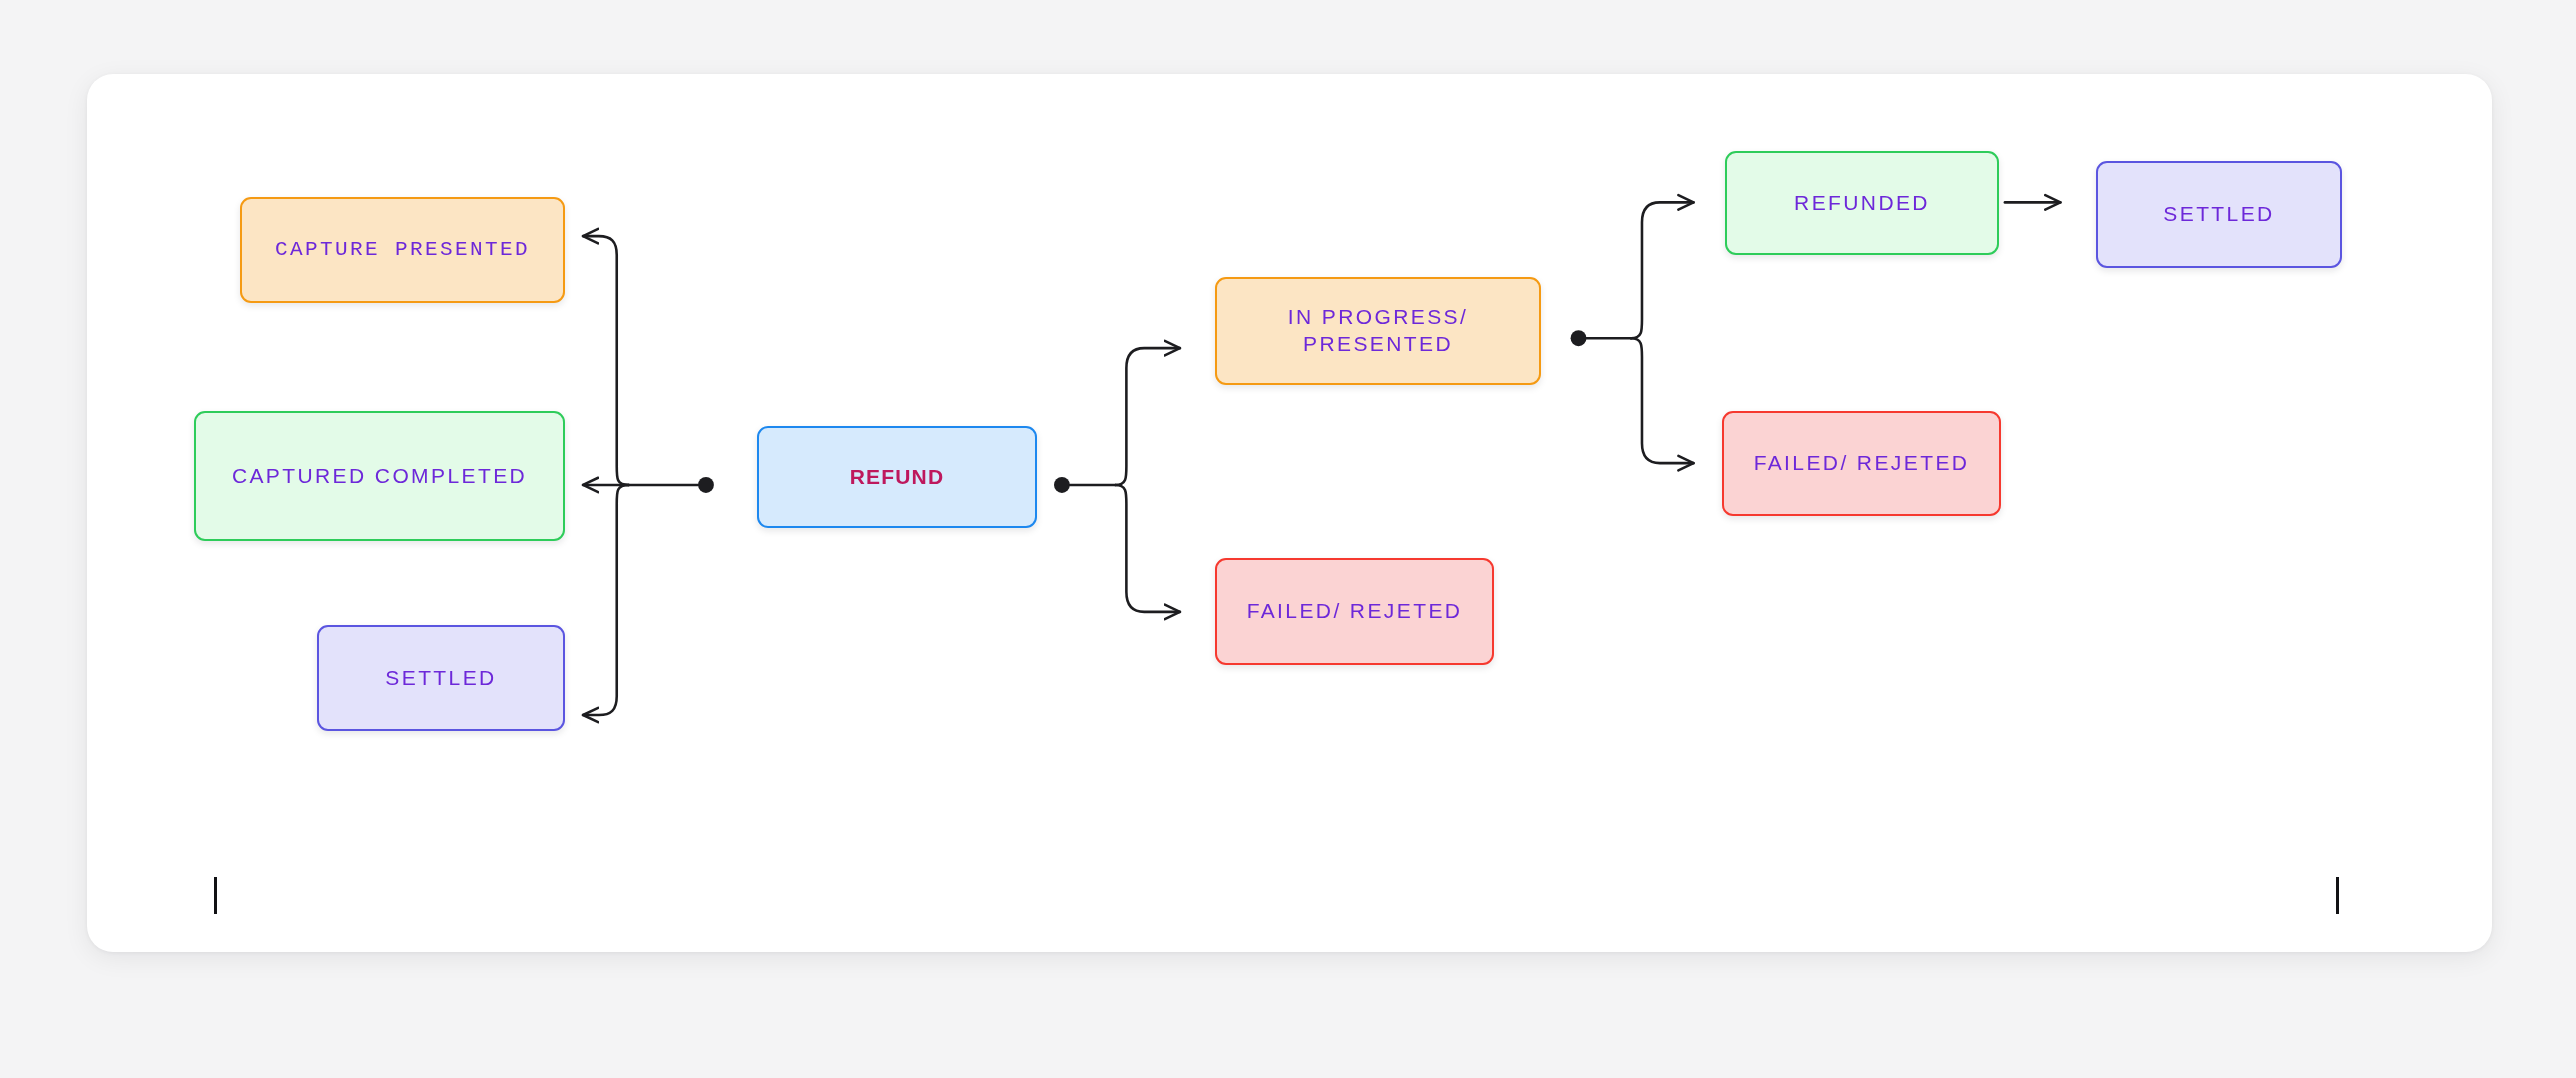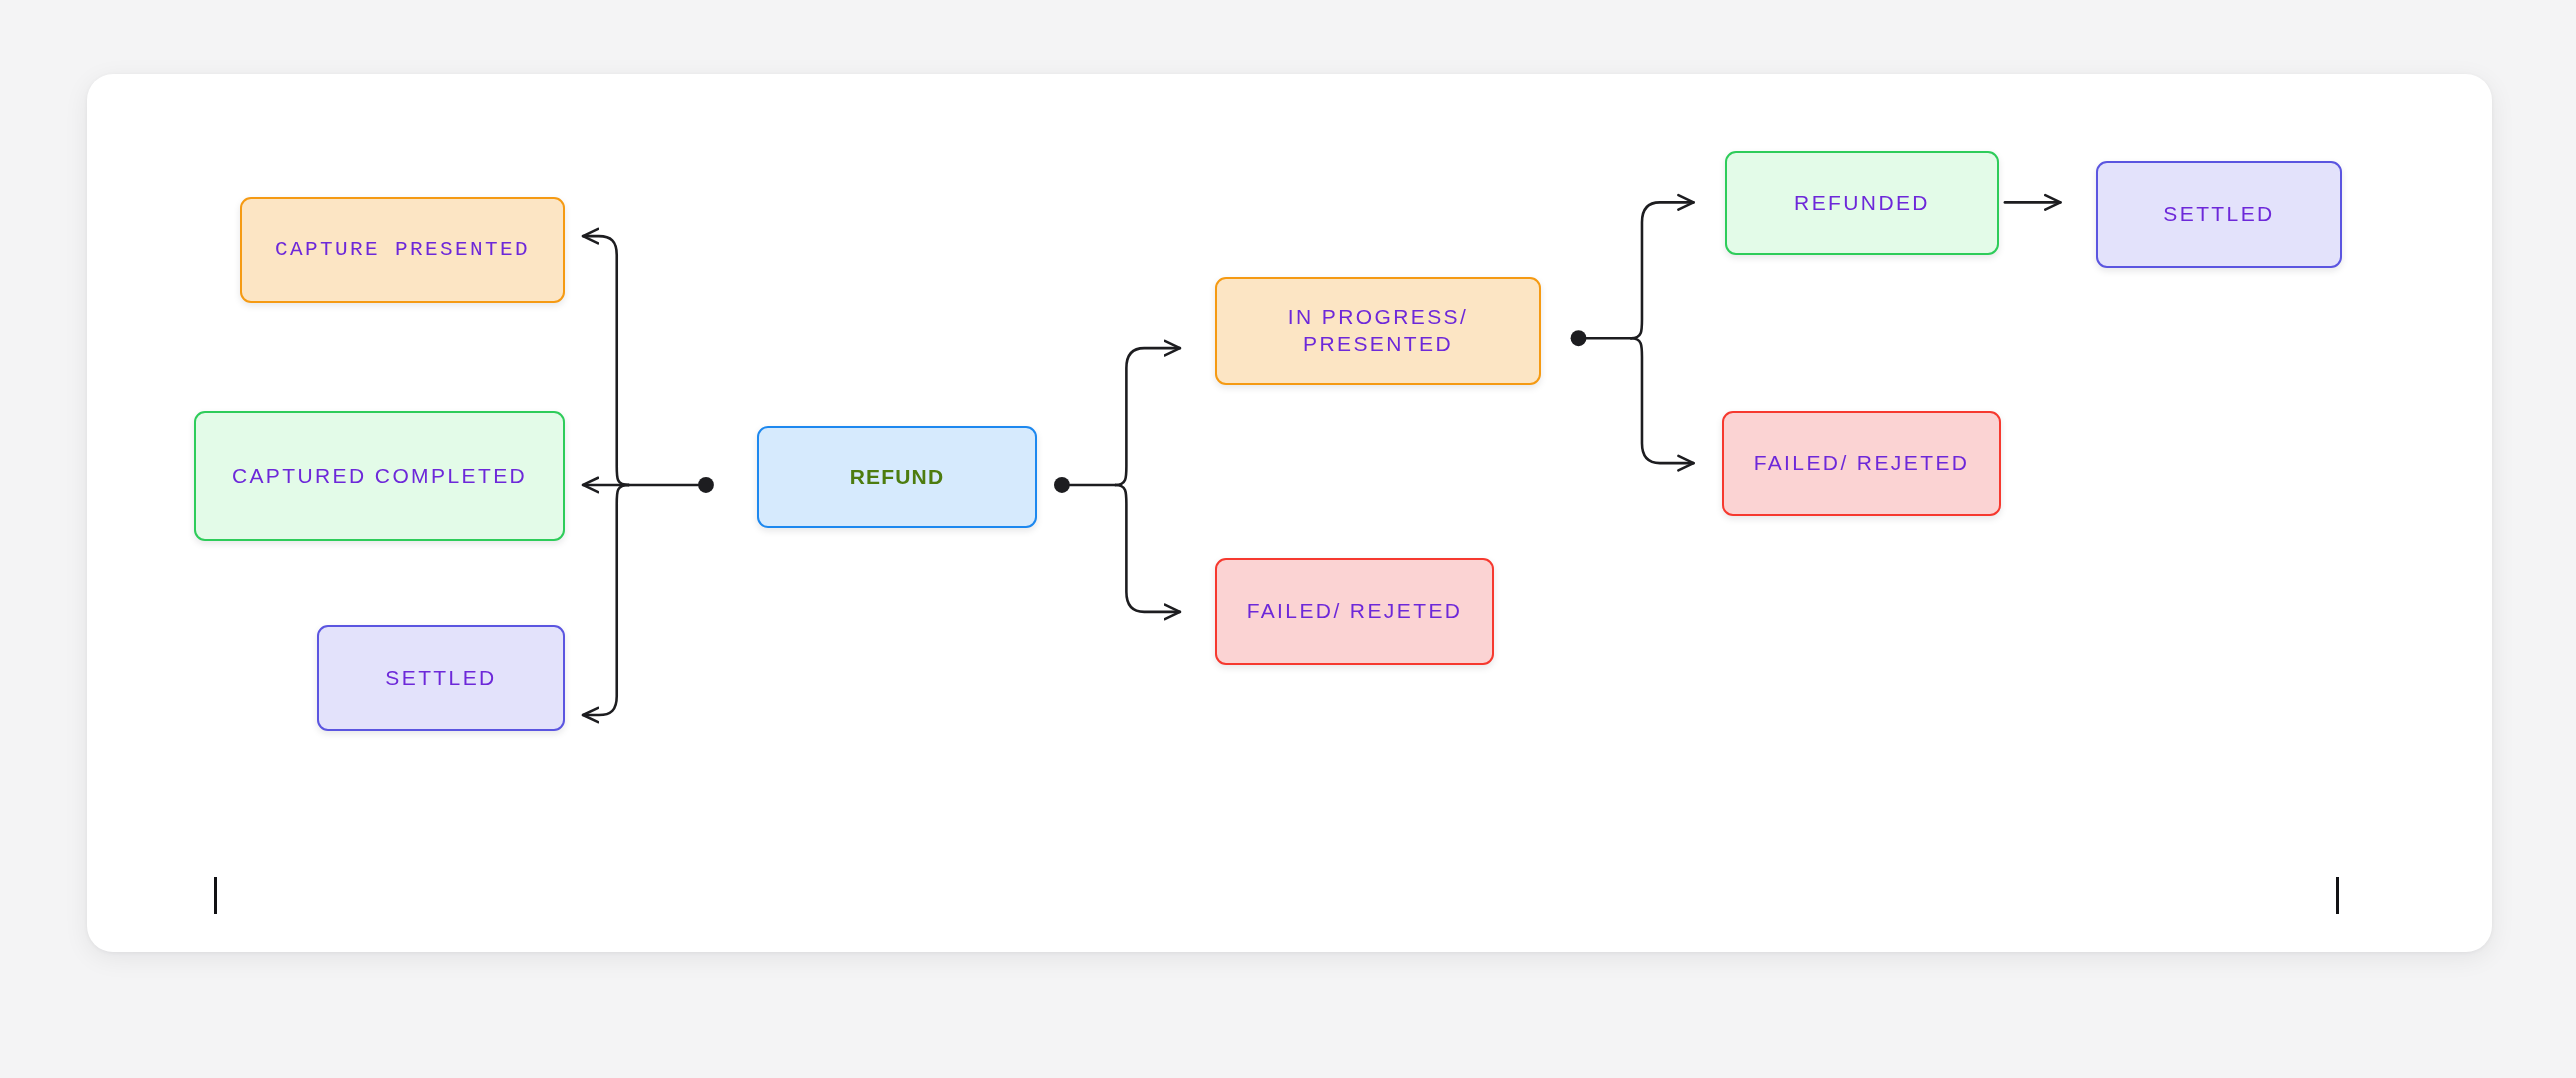--- a/index.html
+++ b/index.html
@@ -57,21 +57,21 @@
     font-size: 21px;
     letter-spacing: 2.4px;
     color: #6d28d9;
     line-height: 1.28;
     font-weight: 400;
     white-space: pre-line;
   }
   .node.emphasis .label {
     font-weight: 700;
     letter-spacing: 1.2px;
-    color: #4d7c0f;
+    color: #be185d;
   }
   
   .tone-orange { background: #fce5c4; border-color: #f59a13; }
   .tone-green  { background: #e3fbe8; border-color: #2ecc5a; }
   .tone-purple { background: #e3e2fb; border-color: #5b55e0; text-align: center; }
   .tone-blue   { background: #d6eafd; border-color: #1d88ef; }
   .tone-red    { background: #fbd3d3; border-color: #f6392f; }
 
   
   .tick-mark {

